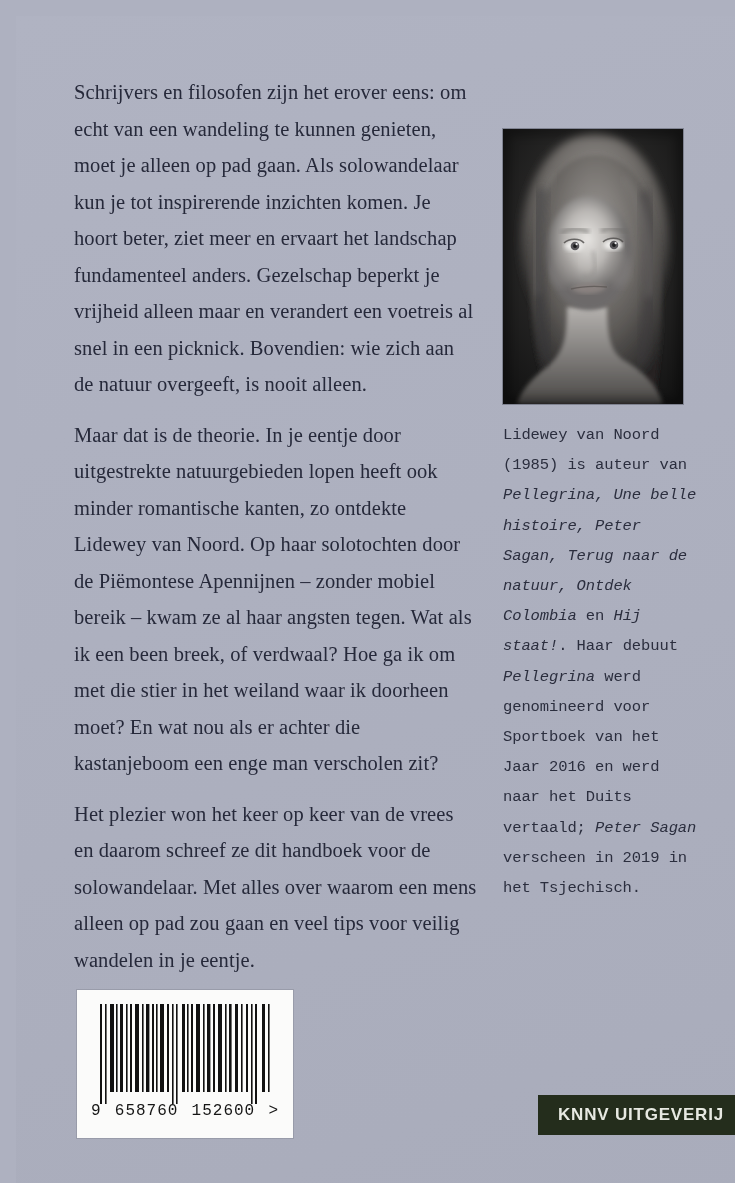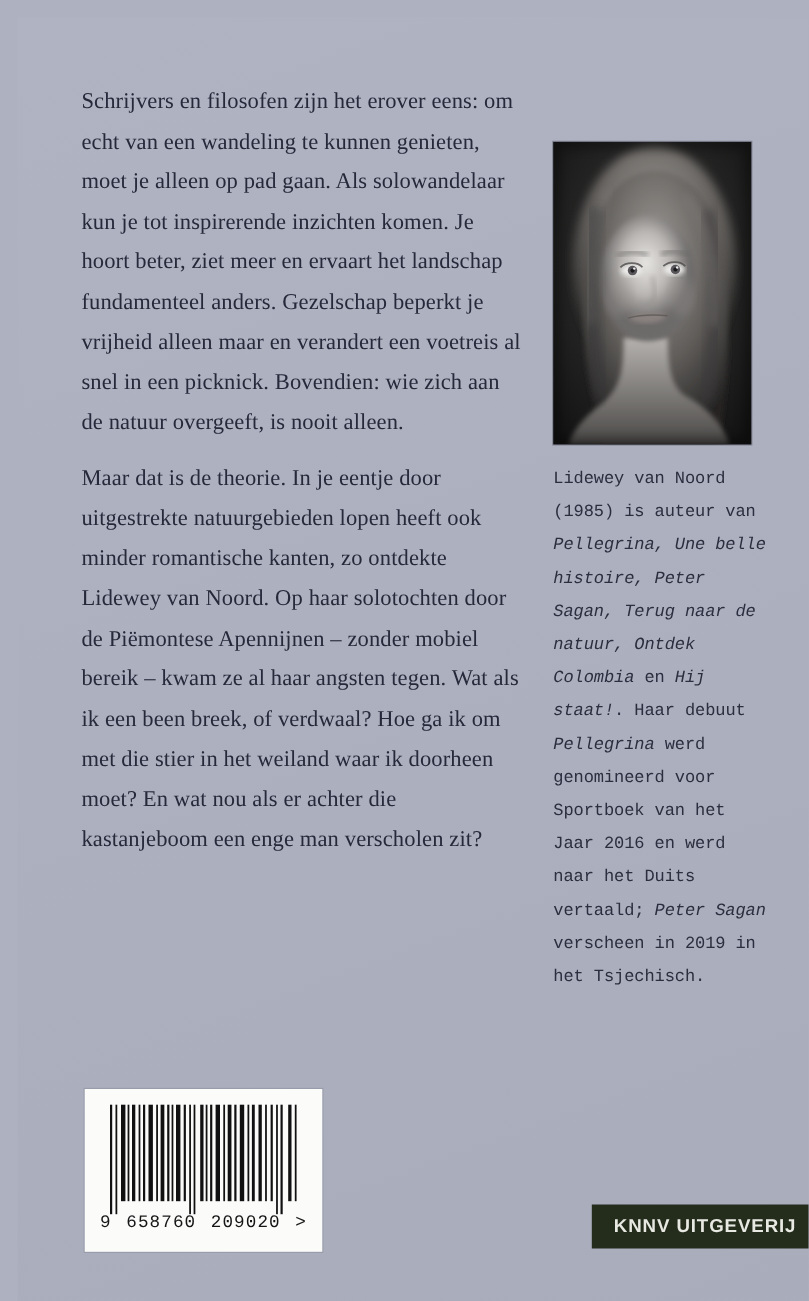--- a/index.html
+++ b/index.html
@@ -125,20 +125,21 @@
   }
 </style>
 </head>
 <body>
 
 <div class="cover">
 
   <div class="blurb">
     <p>Schrijvers en filosofen zijn het erover eens: om echt van een wandeling te kunnen genieten, moet je alleen op pad gaan. Als solowandelaar kun je tot inspirerende inzichten komen. Je hoort beter, ziet meer en ervaart het landschap fundamenteel anders. Gezelschap beperkt je vrijheid alleen maar en verandert een voetreis al snel in een picknick. Bovendien: wie zich aan de natuur overgeeft, is nooit alleen.</p>
     <p>Maar dat is de theorie. In je eentje door uitgestrekte natuurgebieden lopen heeft ook minder romantische kanten, zo ontdekte Lidewey van Noord. Op haar solotochten door de Piëmontese Apennijnen – zonder mobiel bereik – kwam ze al haar angsten tegen. Wat als ik een been breek, of verdwaal? Hoe ga ik om met die stier in het weiland waar ik doorheen moet? En wat nou als er achter die kastanjeboom een enge man verscholen zit?</p>
+    <p>Het plezier won het keer op keer van de vrees en daarom schreef ze dit handboek voor de solowandelaar. Met alles over waarom een mens alleen op pad zou gaan en veel tips voor veilig wandelen in je eentje.</p>
   </div>
 
   <div class="photo-frame">
     <svg viewBox="0 0 180 275" preserveAspectRatio="none" aria-hidden="true">
       <defs>
         <radialGradient id="faceLight" cx="48%" cy="38%" r="46%">
           <stop offset="0%" stop-color="#e8e6e3"></stop>
           <stop offset="55%" stop-color="#b9b6b3"></stop>
           <stop offset="100%" stop-color="#6d6b6a"></stop>
         </radialGradient>
@@ -244,21 +245,21 @@
         <rect x="150" y="0" width="2" height="88"></rect>
         <rect x="155" y="0" width="1.6" height="100"></rect>
         <rect x="159" y="0" width="2" height="100"></rect>
         <rect x="166" y="0" width="3" height="88"></rect>
         <rect x="172" y="0" width="1.6" height="88"></rect>
       </g>
     </svg>
     <div class="barcode-digits">
       <span>9</span>
       <span>658760</span>
-      <span>209020</span>
+      <span>152600</span>
       <span>&gt;</span>
     </div>
   </div>
 
   <div class="publisher">
     <span class="publisher-label">KNNV UITGEVERIJ</span>
   </div>
 
 </div>
 

